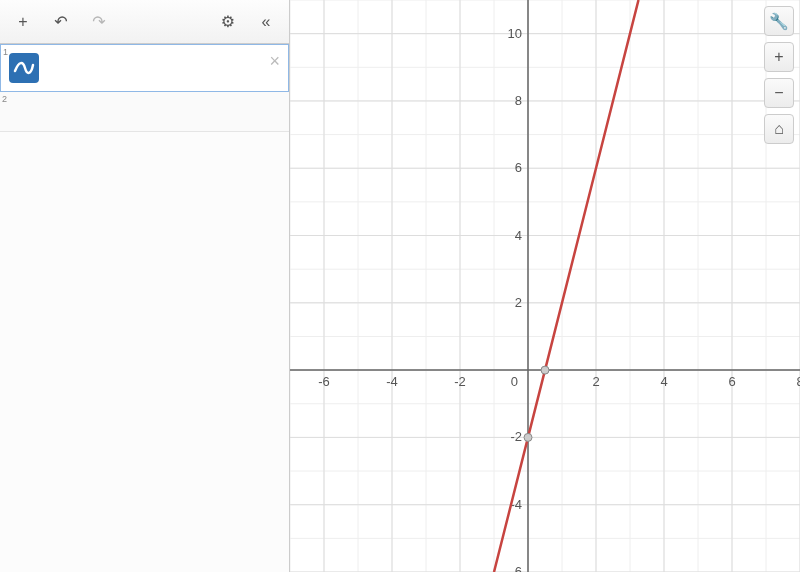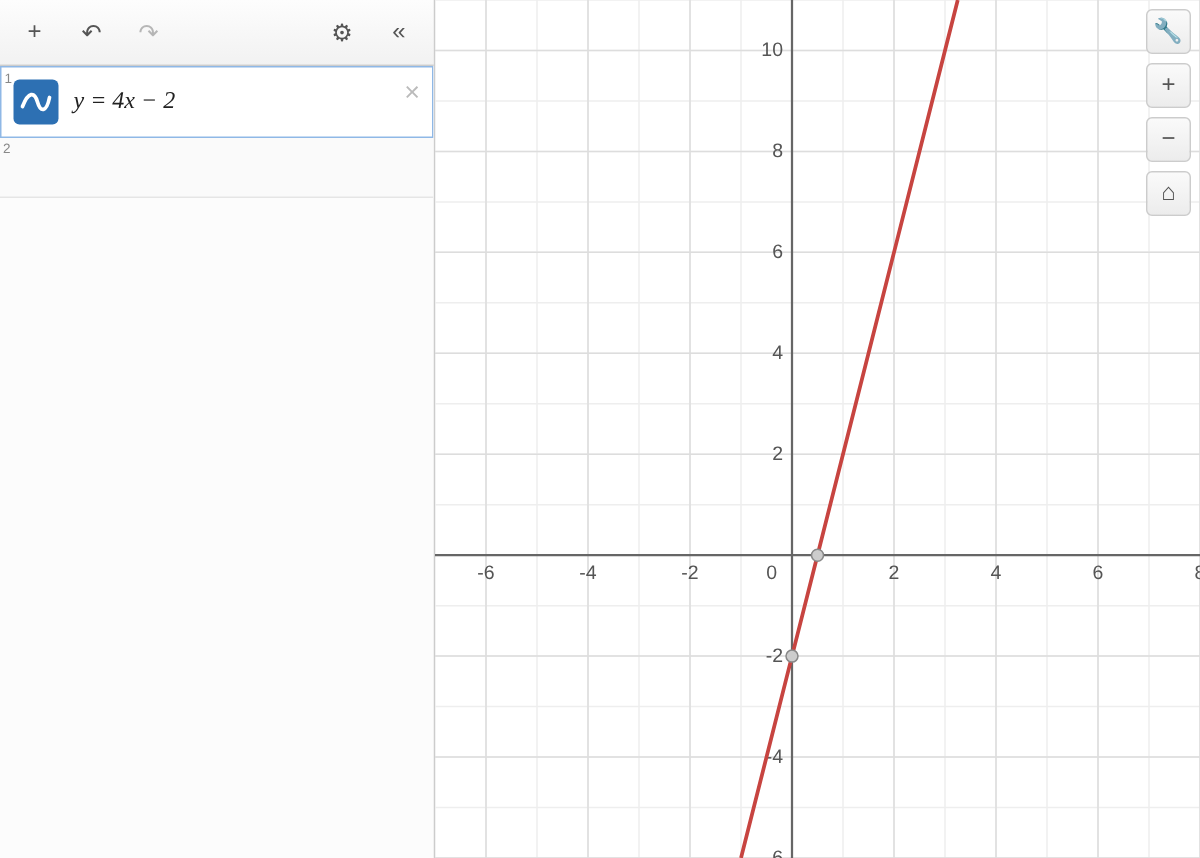--- a/index.html
+++ b/index.html
@@ -50,21 +50,20 @@
     </div>
 
     <div class="expr-list">
       <div class="expr-row active">
         <span class="expr-index">1</span>
         <div class="expr-icon color">
           <svg width="22" height="22" viewBox="0 0 22 22">
             <path d="M2 14 C6 4, 10 4, 12 11 C14 18, 18 18, 20 8" stroke="#fff" stroke-width="2.5" fill="none" stroke-linecap="round"></path>
           </svg>
         </div>
-        <div class="expr-text">y = 4x − 2</div>
         <div class="expr-close">
           <span>×</span>
         </div>
       </div>
       <div class="expr-row empty">
         <span class="expr-index">2</span>
         <div class="expr-text"></div>
       </div>
     </div>
   </div>

